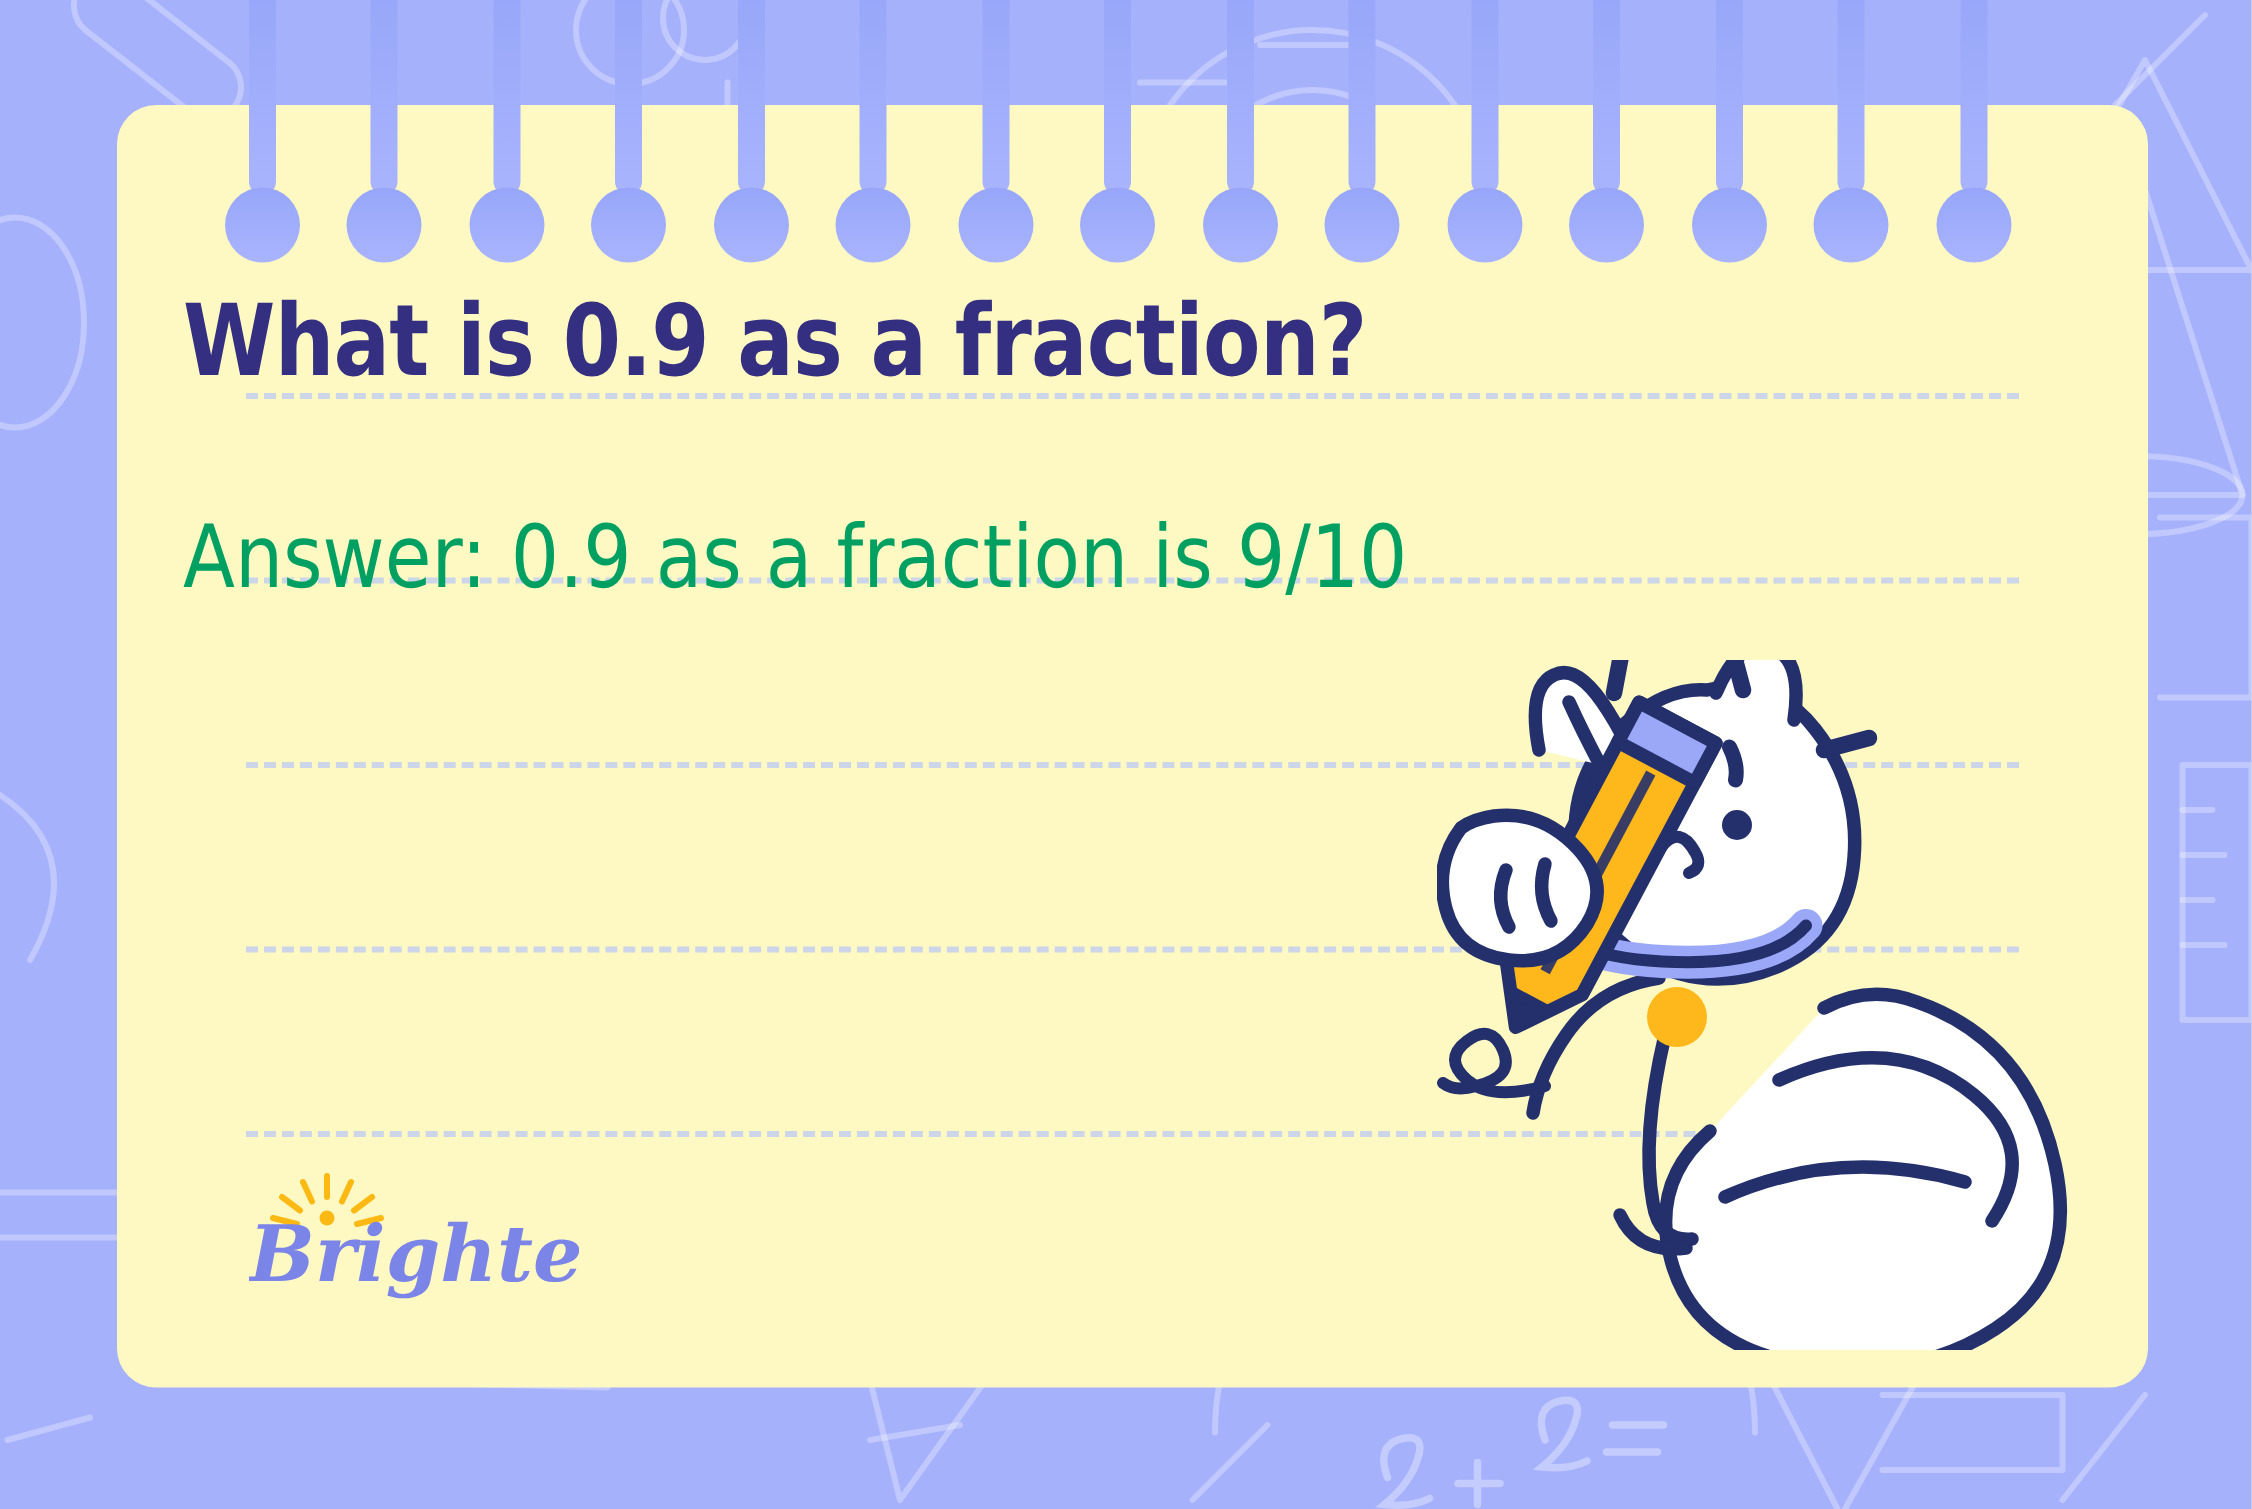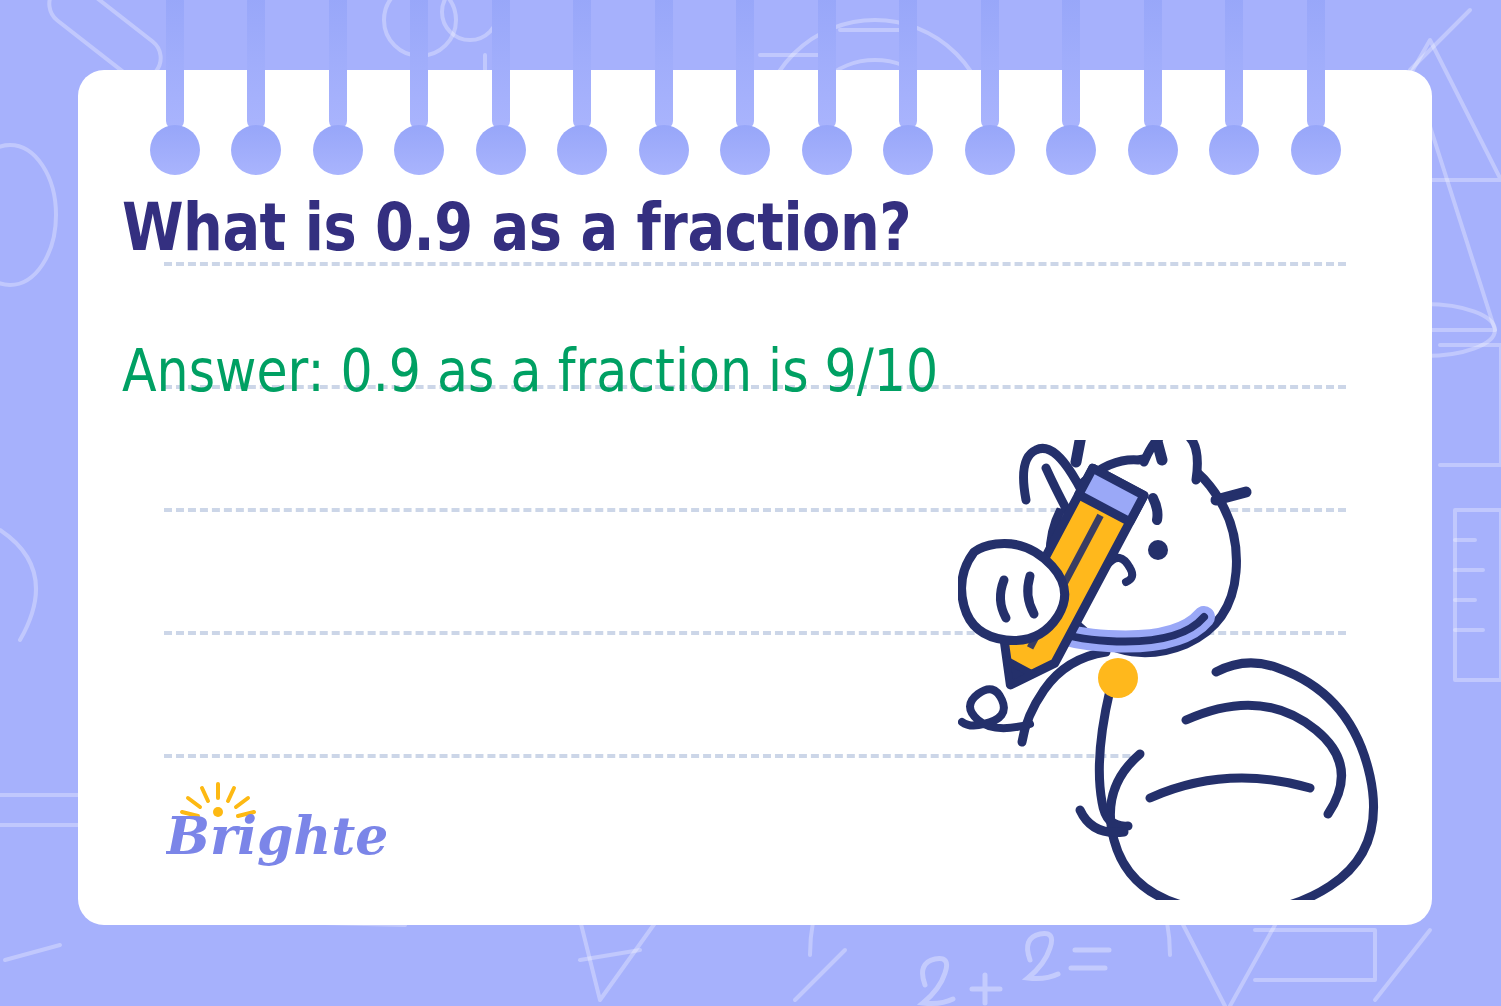--- a/index.html
+++ b/index.html
@@ -13,21 +13,21 @@
   
   #bg-doodles{position:absolute;inset:0;width:1501px;height:1006px;}
 
   
   #binding{position:absolute;left:0;top:0;width:1501px;height:200px;z-index:4;}
 
   
   #card{
     position:absolute;left:78px;top:70px;
     width:1354px;height:855px;
-    background:#ffffff;
+    background:#fef9c3;
     border-radius:26px;
     z-index:2;
     overflow:hidden;
   }
 
   
   .rule{
     position:absolute;left:86px;width:1182px;height:0;
     border-top:4px dashed #ccd6e8;
     z-index:1;

